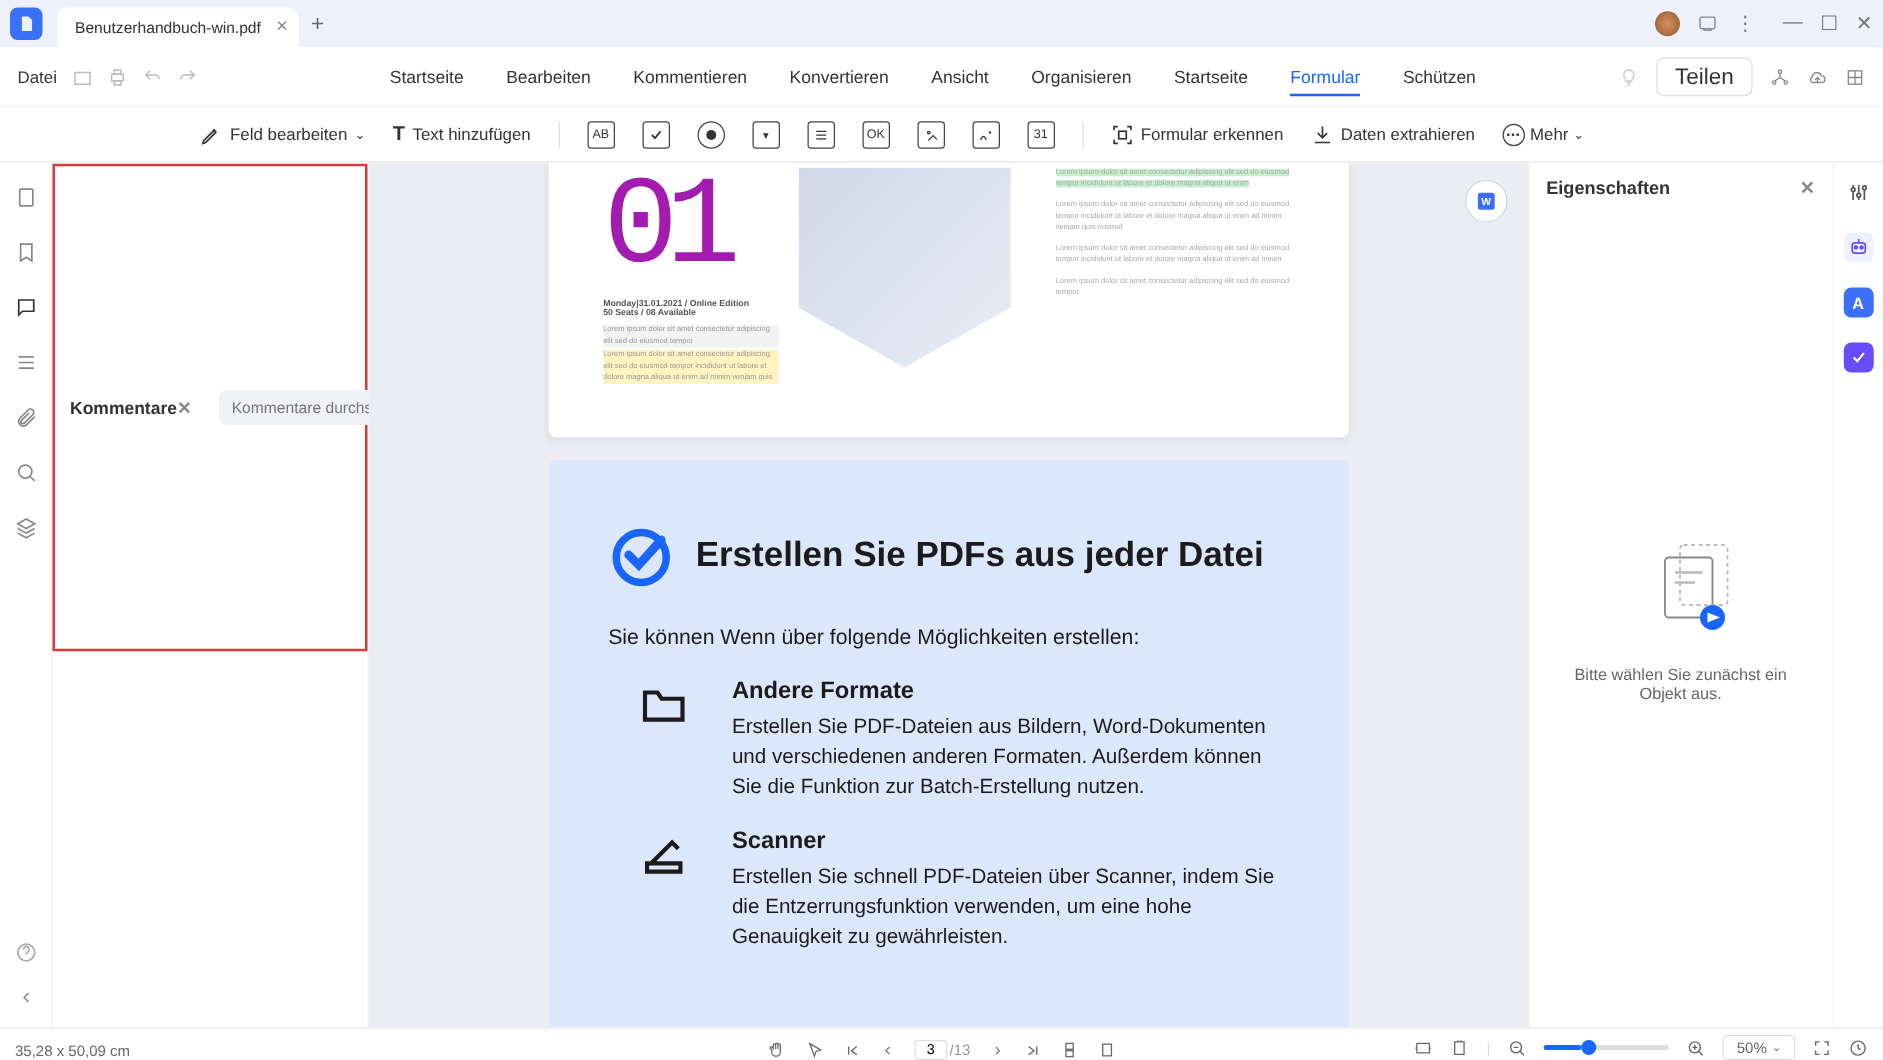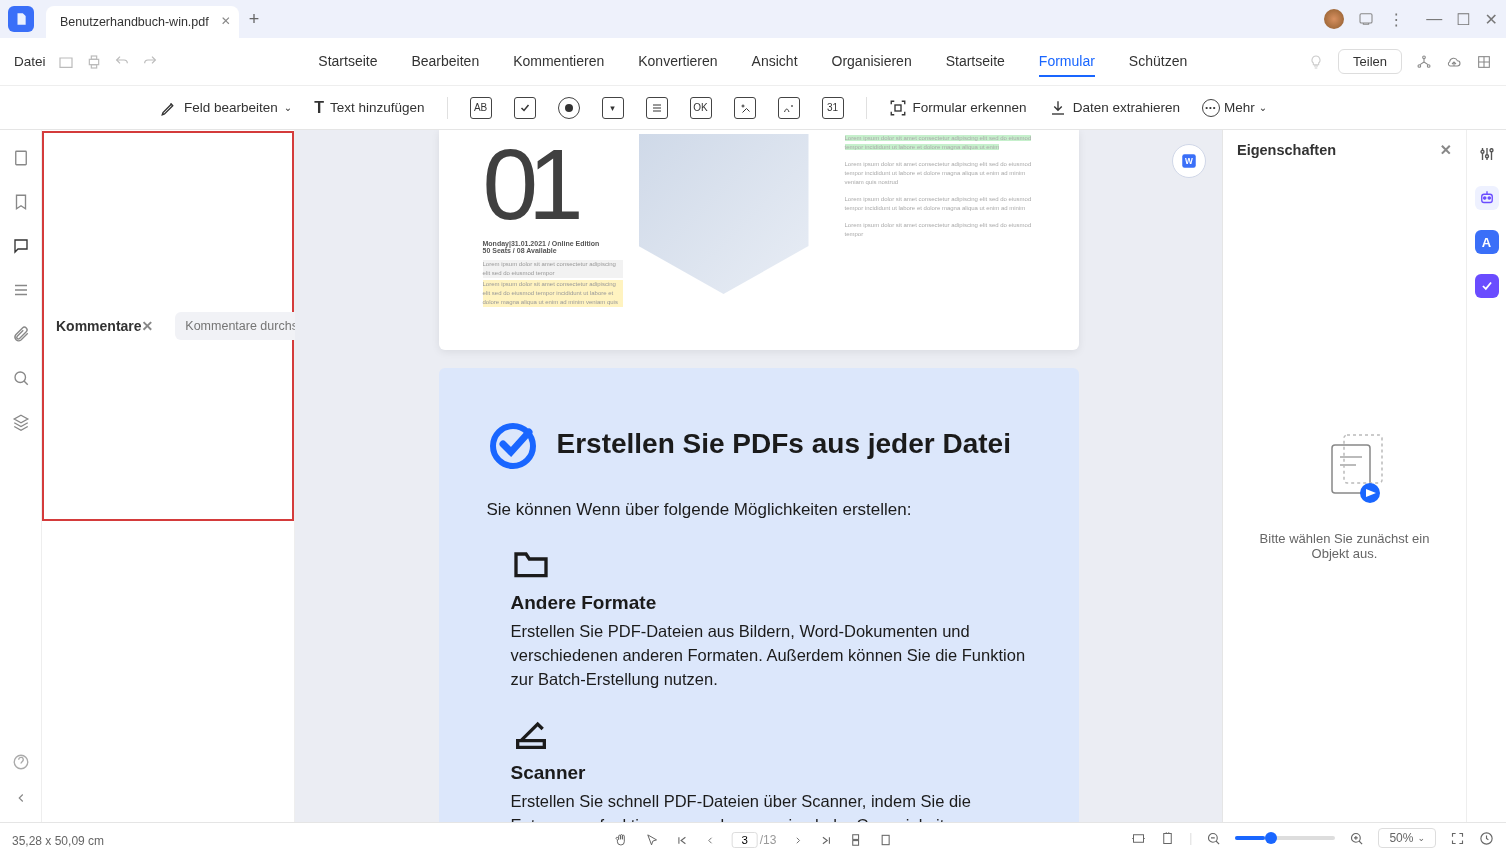--- a/index.html
+++ b/index.html
@@ -16,21 +16,21 @@
 .win-controls { display:flex; gap:14px; margin-left:8px; }
 
 
 .menubar { height: 48px; background: #fff; display:flex; align-items:center; padding: 0 14px; gap: 6px; border-bottom:1px solid #eee; }
 .file-label { font-size: 13.5px; color:#333; margin-right: 6px; }
 .menu-icons-left { display:flex; gap:12px; color:#bbb; margin-right: 40px; }
 .menu-items { display:flex; gap:34px; margin-left:auto; margin-right:auto; }
 .menu-item { font-size: 14px; color:#333; cursor:pointer; padding:6px 0;text-align:center; }
 .menu-item.active { color:#1966FF; border-bottom: 2px solid #1966FF; }
 .menu-right { display:flex; align-items:center; gap:14px; }
-.share-btn { border:1px solid #ddd; border-radius:6px; padding:4px 14px; font-size:13px; color:#333; }
+.share-btn { border:1px solid #ddd; border-radius:6px; padding:4px 14px; font-size:18px; color:#333; }
 .bulb { color:#ccc; }
 
 
 .toolbar { height: 44px; background:#fff; display:flex; align-items:center; padding: 0 160px 0 160px; gap:22px; border-bottom:1px solid #e5e5e5; color:#333; font-size:13.5px; }
 .tool-btn { display:flex; align-items:center; gap:6px; cursor:pointer; }
 .tool-icon-box { width:22px; height:22px; border:1.5px solid #444; border-radius:3px; display:flex; align-items:center; justify-content:center; font-size:10px; font-weight:normal; }
 .tool-text { font-size:13.5px; }
 .tool-more { display:flex; align-items:center; gap:4px; }
 .tool-more .dots { width:18px; height:18px; border:1.5px solid #444; border-radius:50%; display:flex; align-items:center; justify-content:center; font-size:8px; letter-spacing:1px; }
 
@@ -54,37 +54,37 @@
 .cp-search .search-icon { color:#666; cursor:pointer; }
 .cp-tools { display:flex; gap:18px; padding:14px 12px; color:#bbb; }
 .cp-empty { flex:1; display:flex; flex-direction:column; align-items:center; justify-content:center; color:#666; font-size:13px; }
 .cp-empty-illustration { width:110px; height:100px; position:relative; margin-bottom:12px; }
 
 
 .doc-area { flex:1; background:#ebedf3; overflow:hidden; position:relative; }
 .doc-scroll { position:absolute; inset:0; overflow:hidden; }
 .page-top { margin: 0 auto; width:640px; background:#fff; box-shadow:0 2px 8px rgba(0,0,0,0.08); height:220px; padding:10px 44px 30px; position:relative; border-radius:0 0 6px 6px; }
 .pt-left { position:absolute; left:44px; top:4px; width:140px; }
-.pt-num { font-size:100px; font-weight:300; color:#404040; line-height:1; letter-spacing:-10px; }
+.pt-num { font-size:100px; font-weight:300; color:#a21caf; line-height:1; letter-spacing:-10px;font-family:Liberation Mono, monospace; }
 .pt-date { font-size:7px; color:#555; font-weight:600; margin-top:6px; }
 .pt-seats { font-size:7px; color:#555; font-weight:600; }
 .pt-hl-grey { font-size:6px; color:#999; background:#f2f2f2; margin-top:6px; line-height:1.5; }
 .pt-hl-yellow { font-size:6px; color:#999; background:#fff3c0; margin-top:2px; line-height:1.5; }
 .pt-image { position:absolute; left:200px; top:4px; width:170px; height:160px; background:linear-gradient(135deg,#cfd9e8,#e8edf5); clip-path:polygon(0 0,100% 0,100% 70%,50% 100%,0 70%); }
 .pt-right { position:absolute; right:44px; top:4px; width:190px; }
 .pt-right .para { font-size:6px; color:#aaa; line-height:1.5; margin-bottom:8px; }
 .pt-right .para .hl-green { background:#c6f0cc; }
 
 .page-main { margin: 18px auto 0; width:640px; background:#dce7fb; border-radius:6px; padding: 50px 48px; min-height:500px; }
 .pm-header { display:flex; align-items:center; gap:18px; margin-bottom:30px; }
 .pm-check { width:52px; height:52px; color:#1966FF; }
 .pm-title { font-size:28px; font-weight:700; color:#1b1b1b; }
 .pm-intro { font-size:17px; color:#1b1b1b; line-height:1.45; margin-bottom:18px; }
 .pm-sub { font-size:17px; color:#1b1b1b; margin-bottom:22px; }
-.pm-item { display:flex; gap:8px; margin-bottom:20px; padding-left:24px;flex-direction:column; }
+.pm-item { display:flex; gap:35px; margin-bottom:20px; padding-left:24px; }
 .pm-item-icon { width:40px; height:40px; color:#1b1b1b; flex-shrink:0; margin-top:2px; }
 .pm-item-title { font-size:19px; font-weight:700; color:#1b1b1b; margin-bottom:6px; }
 .pm-item-text { font-size:16.5px; color:#1b1b1b; line-height:1.45; }
 
 .word-badge { position:absolute; right:16px; top:14px; width:34px; height:34px; background:#fff; border:1px solid #d0d7e8; border-radius:50%; display:flex; align-items:center; justify-content:center; color:#3a6ff8; font-weight:bold; font-size:13px; }
 
 
 .right-panel { width:244px; background:#fff; border-left:1px solid #e5e5e5; display:flex; flex-direction:column; position:relative; }
 .rp-head { display:flex; align-items:center; padding:12px 14px; font-size:14.5px; font-weight:600; color:#333; }
 .rp-close { margin-left:auto; color:#888; cursor:pointer; }

